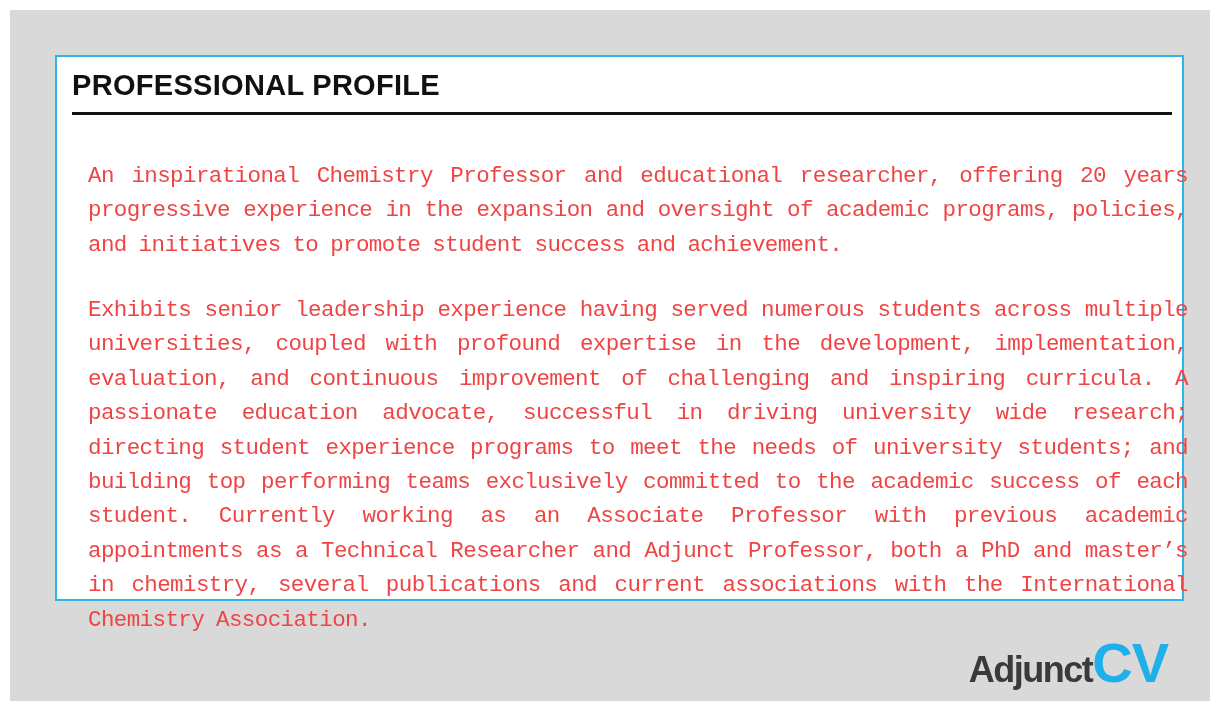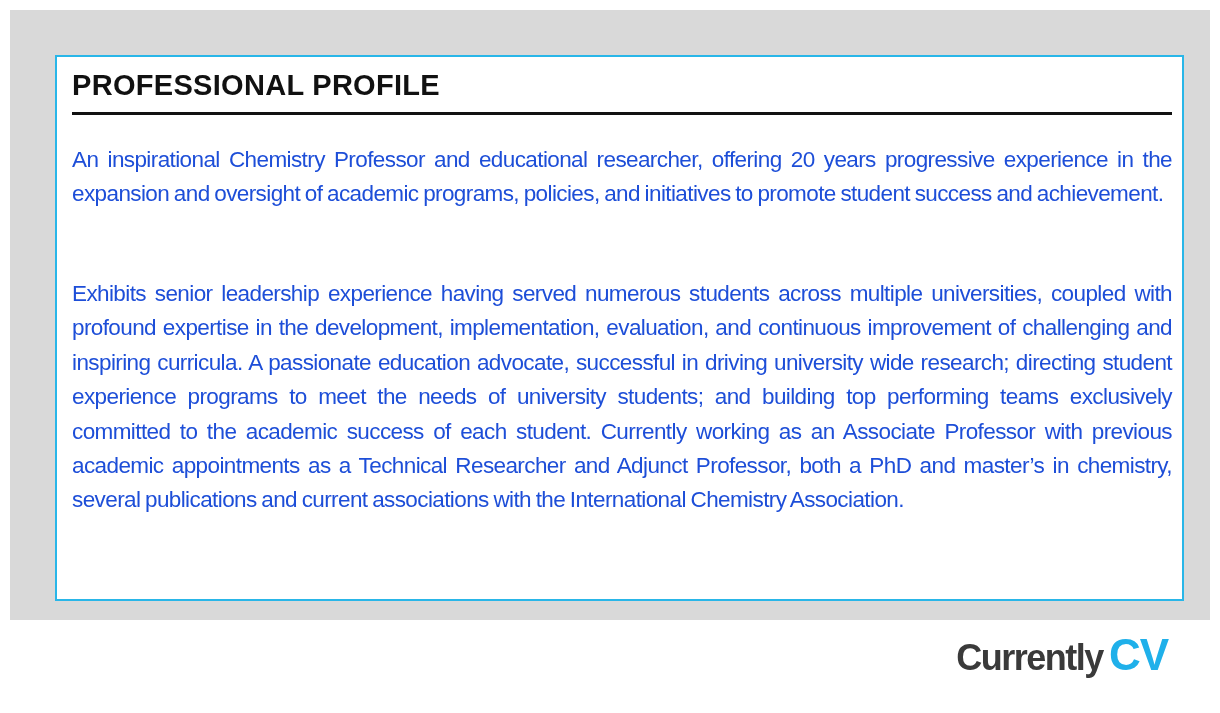--- a/index.html
+++ b/index.html
@@ -8,21 +8,21 @@
       width: 1220px;
       height: 713px;
       background: #ffffff;
       overflow: hidden;
     }
     .frame {
       position: absolute;
       left: 10px;
       top: 10px;
       width: 1200px;
-      height: 610px;
+      height: 691px;
       background: #d9d9d9;
     }
     .card {
       position: absolute;
       left: 45px;
       top: 45px;
       width: 1129px;
       height: 546px;
       background: #ffffff;
       border: 2px solid #29b6e8;
@@ -44,57 +44,56 @@
       left: 15px;
       top: 55px;
       width: 1100px;
       height: 3px;
       background: #111111;
     }
     .para {
       position: absolute;
       left: 15px;
       width: 1100px;
-      font-family: Liberation Sans, sans-serif;
+      font-family: Liberation Mono, monospace;
       font-size: 22.5px;
       line-height: 34.4px;
-      color: #1d4ed8;
+      color: #ef4444;
       text-align: justify;
-      margin: 0;
+      margin: 16px;
       letter-spacing: -0.6px;
       word-spacing: -1px;
     }
     .para-1 { top: 86px; }
     .para-2 { top: 220px; }
     .logo {
       position: absolute;
       right: 42px;
       top: 620px;
       font-family: "Liberation Sans", sans-serif;
       font-weight: bold;
       white-space: nowrap;
     }
     .logo-main {
       font-size: 36px;
       color: #3a3a3a;
       letter-spacing: -1.5px;
     }
     .logo-accent {
-      font-size: 44px;
+      font-size: 56px;
       color: #1fb0ea;
-      margin-left: 6px;
       letter-spacing: -1px;
     }
   </style>
 </head>
 <body>
 
 <div class="frame">
   <div class="card">
     <h1 class="heading">PROFESSIONAL PROFILE</h1>
     <div class="heading-rule"></div>
     <p class="para para-1">An inspirational Chemistry Professor and educational researcher, offering 20 years progressive experience in the expansion and oversight of academic programs, policies, and initiatives to promote student success and achievement.</p>
     <p class="para para-2">Exhibits senior leadership experience having served numerous students across multiple universities, coupled with profound expertise in the development, implementation, evaluation, and continuous improvement of challenging and inspiring curricula. A passionate education advocate, successful in driving university wide research; directing student experience programs to meet the needs of university students; and building top performing teams exclusively committed to the academic success of each student. Currently working as an Associate Professor with previous academic appointments as a Technical Researcher and Adjunct Professor, both a PhD and master’s in chemistry, several publications and current associations with the International Chemistry Association.</p>
   </div>
   <div class="logo">
-    <span class="logo-main">Currently</span><span class="logo-accent">CV</span>
+    <span class="logo-main">Adjunct</span><span class="logo-accent">CV</span>
   </div>
 </div>
 
 </body></html>

